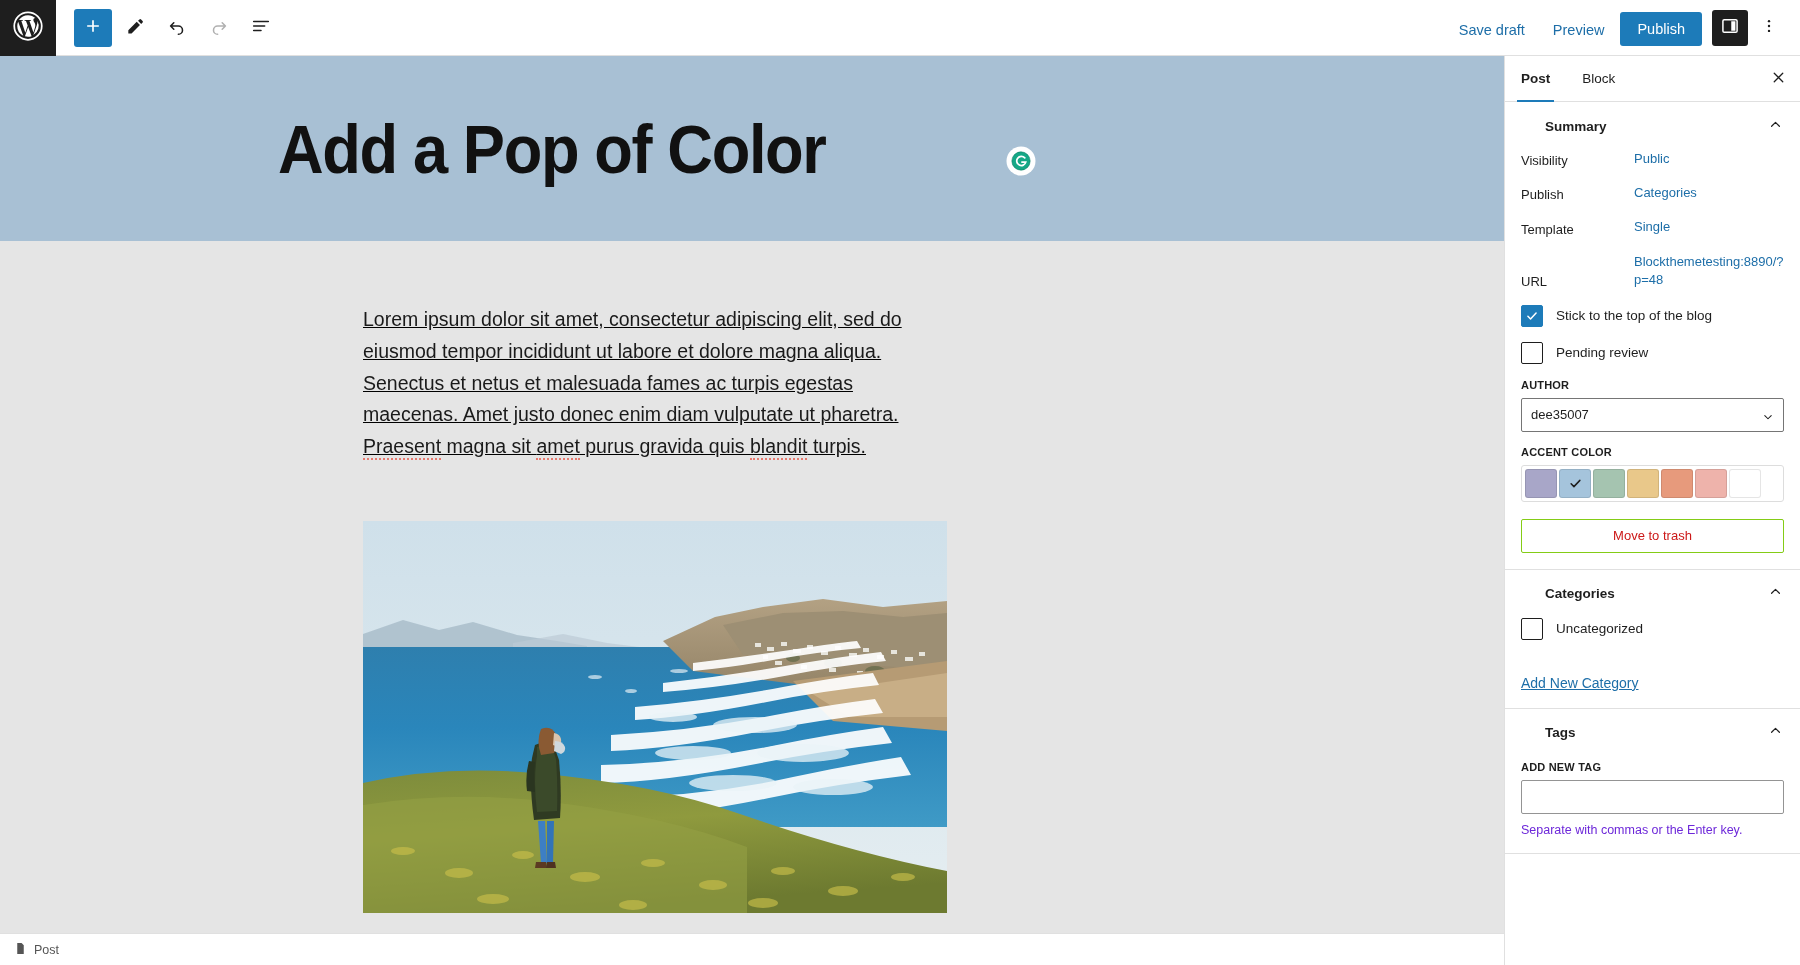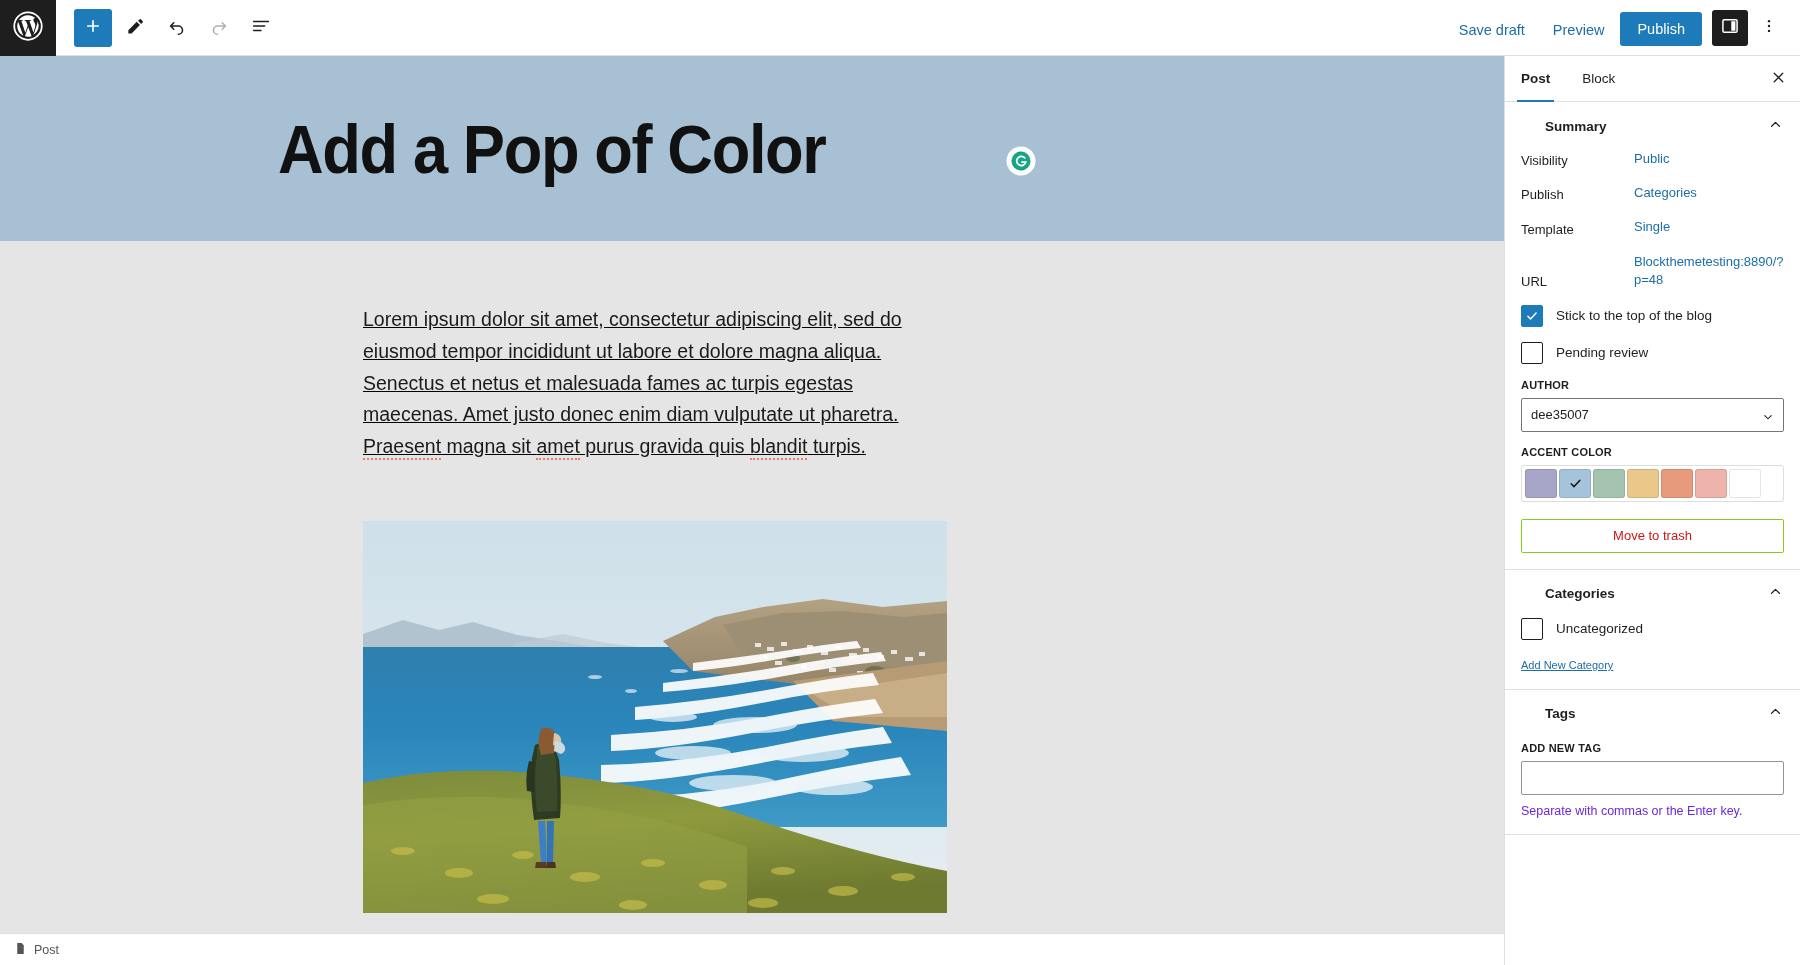--- a/index.html
+++ b/index.html
@@ -170,22 +170,22 @@
     width: 32px; height: 29px; border-radius: 3px; cursor: pointer;
     display: flex; align-items: center; justify-content: center;
     border: 1px solid rgba(0,0,0,.10);
   }
   .trash-btn {
     width: 100%; height: 34px; margin-top: 17px;
     border: 1px solid #84cc16; border-radius: 2px; background: #fff;
     color: #cc1818; font-size: 13px; cursor: pointer; font-family: inherit;
   }
   .add-link {
-    font-size: 11px; color: #1d6ea8; text-decoration: underline;
-    cursor: pointer; display: inline-block; margin-top: 4px;
+    font-size: 14px; color: #1d6ea8; text-decoration: underline;
+    cursor: pointer; display: inline-block; margin-top: 20px;
   }
   .tag-input {
     width: 100%; height: 34px; border: 1px solid #949494; border-radius: 2px;
     background: #fff; font-size: 13px; padding: 0 9px;
     font-family: inherit; outline: none;
   }
   .help-txt { font-size: 12.5px; color: #6d28d9; margin-top: 9px; }
 </style>
 </head>
 <body>

